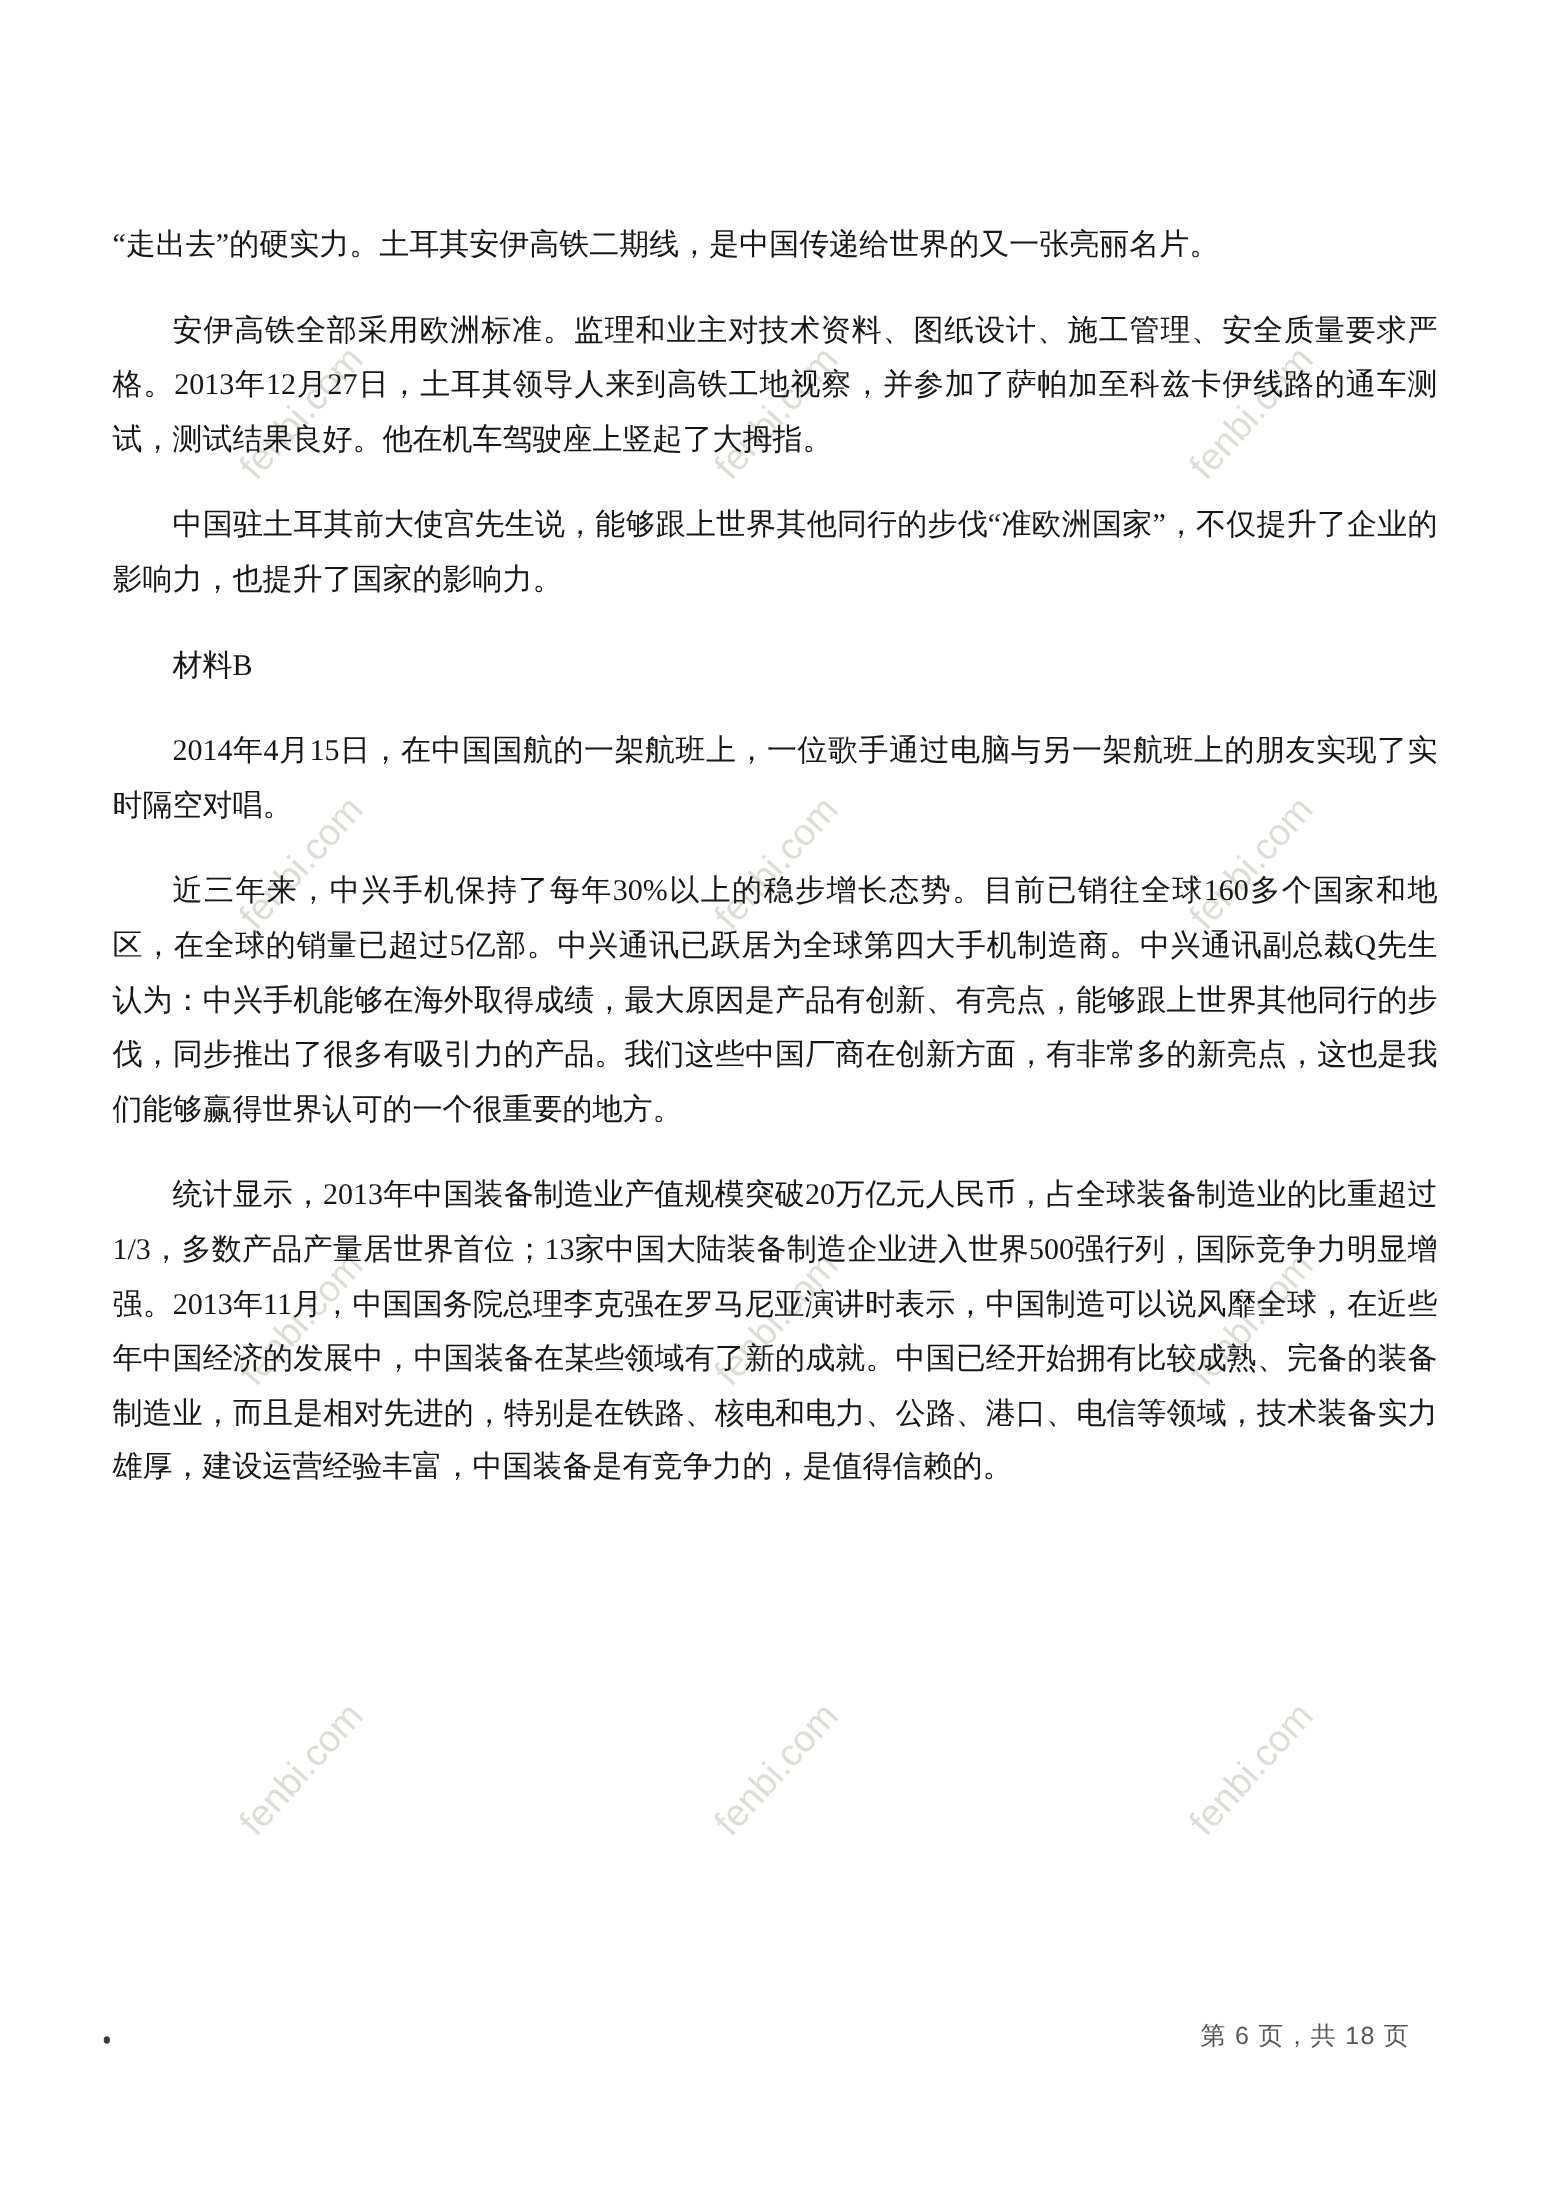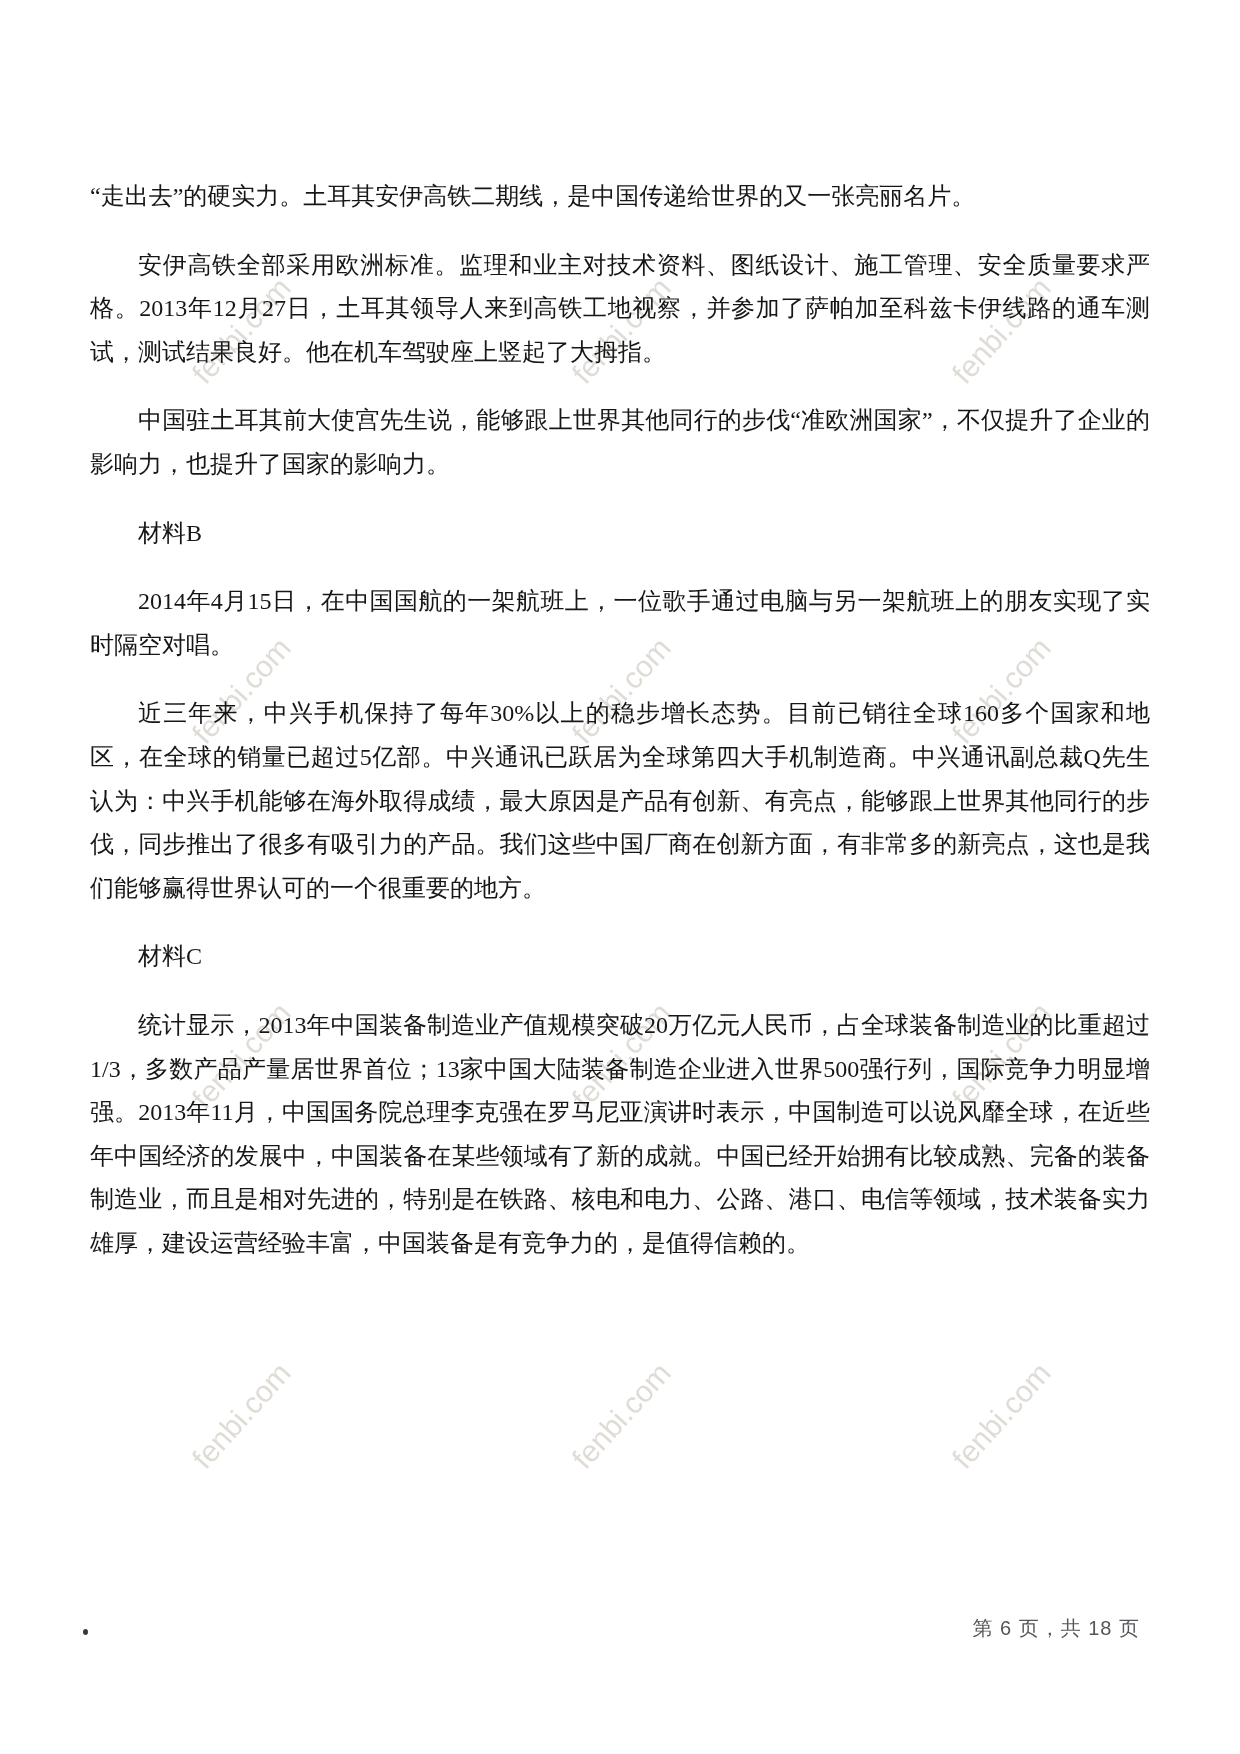--- a/index.html
+++ b/index.html
@@ -81,21 +81,21 @@
     position: absolute;
     left: 83px;
     top: 14px;
     width: 5px;
     height: 6px;
     background: #3a3a3a;
     border-radius: 50%;
   }
   .page-number {
     position: absolute;
-    right: 100px;
+    right: 112px;
     top: 0;
     font-family: "Liberation Sans", "DejaVu Sans", sans-serif;
     font-size: 20px;
     color: #55565a;
     letter-spacing: 1px;
     white-space: nowrap;
     margin-left: 25px;
   }
 </style>
 </head>
@@ -118,21 +118,20 @@
     <span class="wm">fenbi.com</span>
   </div>
 
   <div class="content">
     <p>“走出去”的硬实力。土耳其安伊高铁二期线，是中国传递给世界的又一张亮丽名片。</p>
     <p class="indent">安伊高铁全部采用欧洲标准。监理和业主对技术资料、图纸设计、施工管理、安全质量要求严格。2013年12月27日，土耳其领导人来到高铁工地视察，并参加了萨帕加至科兹卡伊线路的通车测试，测试结果良好。他在机车驾驶座上竖起了大拇指。</p>
     <p class="indent">中国驻土耳其前大使宫先生说，能够跟上世界其他同行的步伐“准欧洲国家”，不仅提升了企业的影响力，也提升了国家的影响力。</p>
     <p class="indent">材料B</p>
     <p class="indent">2014年4月15日，在中国国航的一架航班上，一位歌手通过电脑与另一架航班上的朋友实现了实时隔空对唱。</p>
     <p class="indent">近三年来，中兴手机保持了每年30%以上的稳步增长态势。目前已销往全球160多个国家和地区，在全球的销量已超过5亿部。中兴通讯已跃居为全球第四大手机制造商。中兴通讯副总裁Q先生认为：中兴手机能够在海外取得成绩，最大原因是产品有创新、有亮点，能够跟上世界其他同行的步伐，同步推出了很多有吸引力的产品。我们这些中国厂商在创新方面，有非常多的新亮点，这也是我们能够赢得世界认可的一个很重要的地方。</p>
-    <p class="indent">材料C</p>
     <p class="indent">统计显示，2013年中国装备制造业产值规模突破20万亿元人民币，占全球装备制造业的比重超过1/3，多数产品产量居世界首位；13家中国大陆装备制造企业进入世界500强行列，国际竞争力明显增强。2013年11月，中国国务院总理李克强在罗马尼亚演讲时表示，中国制造可以说风靡全球，在近些年中国经济的发展中，中国装备在某些领域有了新的成就。中国已经开始拥有比较成熟、完备的装备制造业，而且是相对先进的，特别是在铁路、核电和电力、公路、港口、电信等领域，技术装备实力雄厚，建设运营经验丰富，中国装备是有竞争力的，是值得信赖的。</p>
   </div>
 
   <div class="footer">
     <div class="footer-dot"></div>
     <div class="page-number">第 6 页，共 18 页</div>
   </div>
 
 </div>
 

